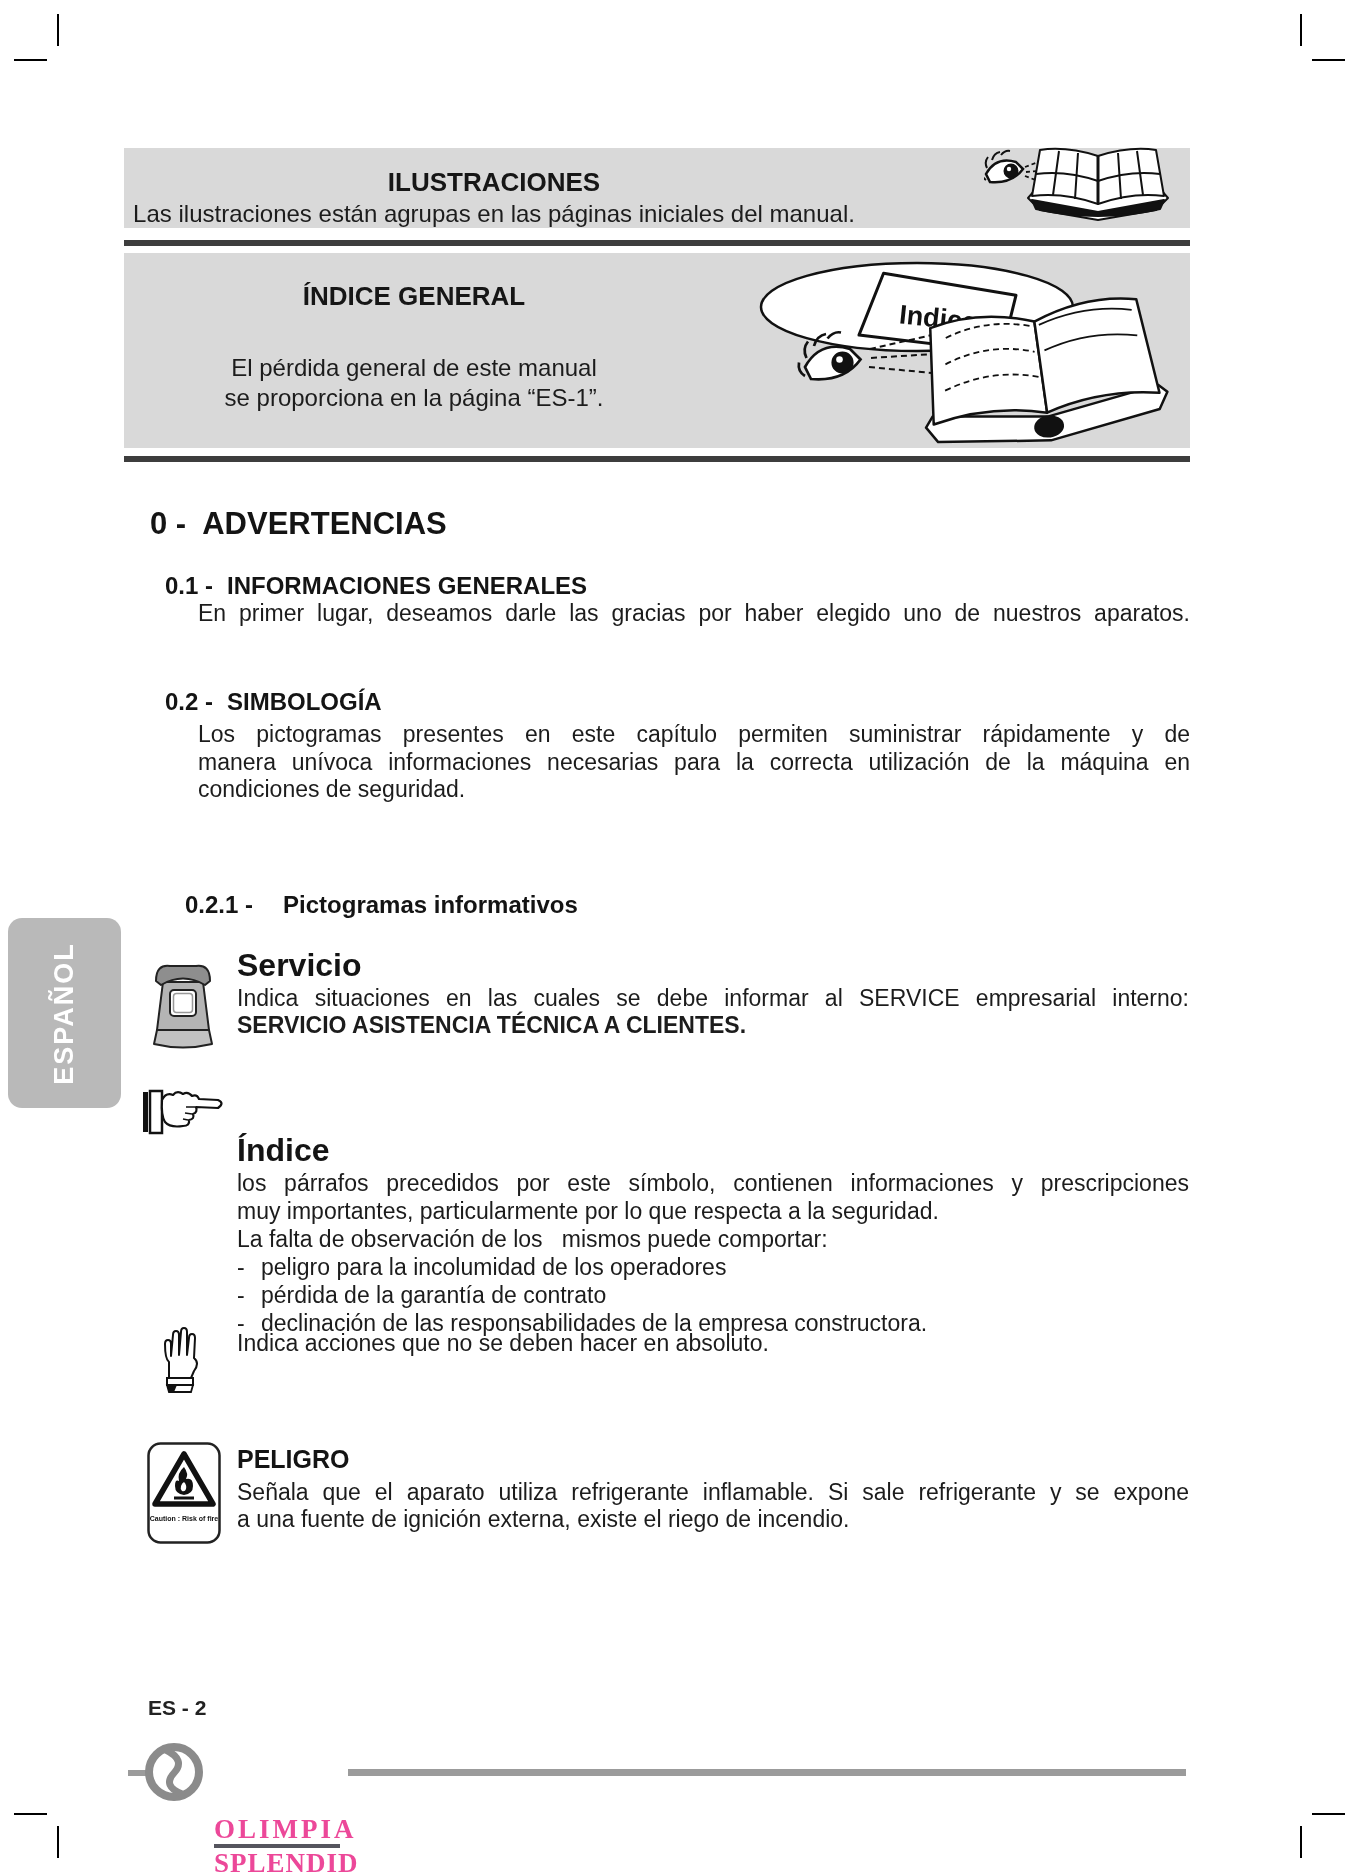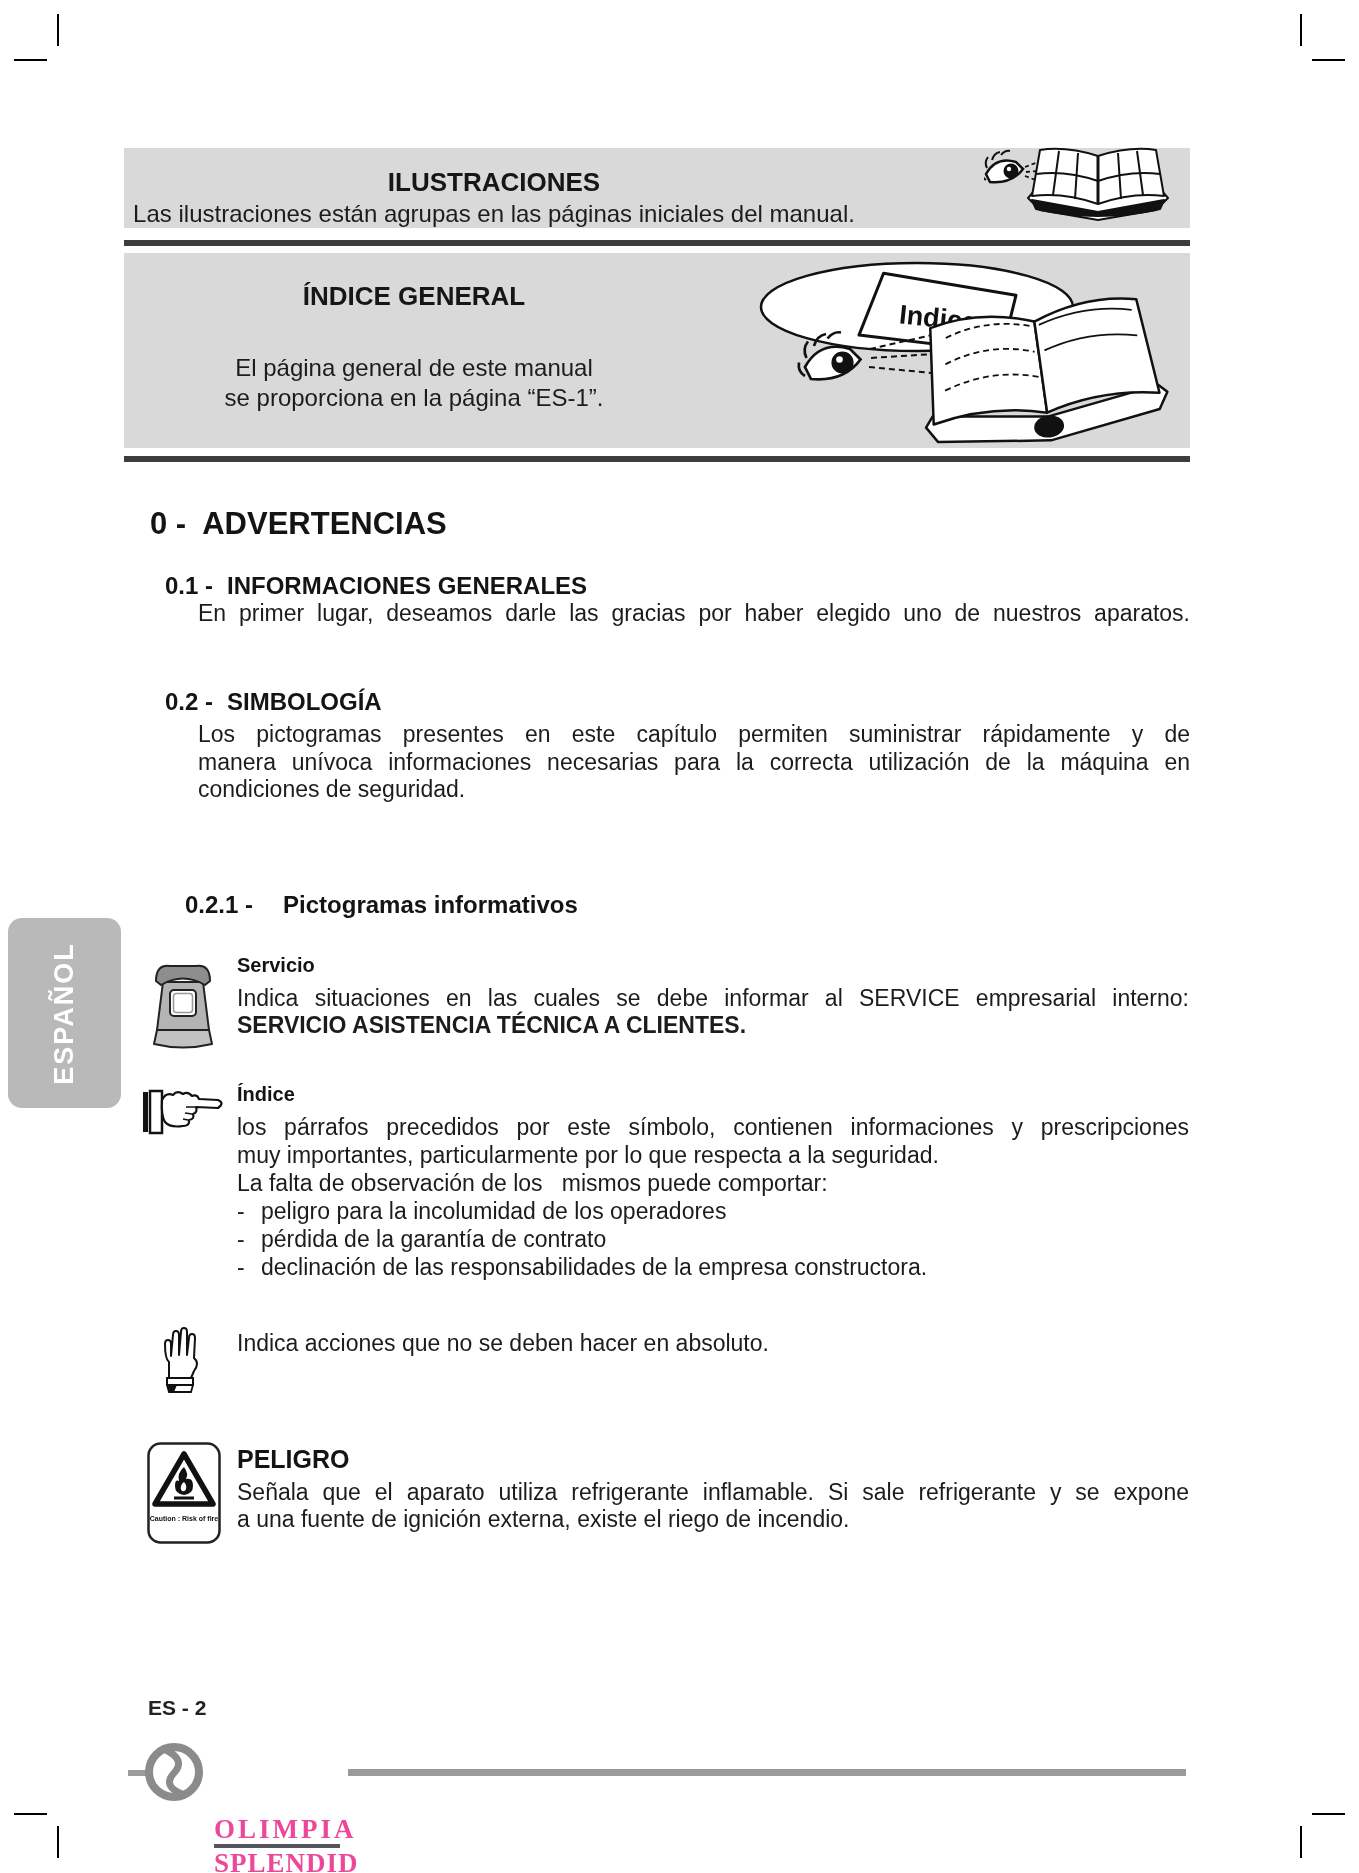--- a/index.html
+++ b/index.html
@@ -31,21 +31,21 @@
   .h2-01{left:165px;top:572px;}
   .h2-02{left:165px;top:688px;}
   .h3{position:absolute;left:185px;top:891px;font-size:24px;font-weight:bold;color:#141414;}
   .h3 .num{margin-right:30px;}
   .body{position:absolute;left:198px;width:992px;font-size:23px;line-height:27.5px;color:#1c1c1c;}
   .p-01{top:600px;} .p-02{top:721px;}
   .jline{text-align:justify;text-align-last:justify;}
   
   .picto-icon{position:absolute;}
   .picto-text{position:absolute;left:237px;width:952px;font-size:23px;line-height:27.5px;color:#1c1c1c;}
-  .picto-title{font-weight:bold;font-size:20px;margin-bottom:5px;color:#141414;}
+  .picto-title{font-weight:bold;font-size:32px;margin-bottom:5px;color:#141414;}
   .bold{font-weight:bold;}
   .bullet{display:flex;}
   .bullet .dash{width:24px;flex:0 0 24px;}
   .ind-lines{line-height:28px;}
   
   .lang-tab{position:absolute;left:8px;top:918px;width:113px;height:190px;background:#b9b9b9;border-radius:14px;
     display:flex;align-items:center;justify-content:center;}
   .lang-tab span{transform:rotate(-90deg);white-space:nowrap;color:#ffffff;font-weight:bold;font-size:27px;letter-spacing:2px;}
   
   .pageno{position:absolute;left:148px;top:1696px;font-size:21px;font-weight:bold;color:#222;}
@@ -96,21 +96,21 @@
         <path d="M41,29 L54,24 M42,34 L55,33 M41,38 L54,43" stroke-dasharray="4 3" stroke-width="1.8"></path>
       </g>
     </svg>
   </div>
   <div class="sep sep1"></div>
 
   <div class="band band2">
     <div class="band-textcol">
       <div class="band-title">ÍNDICE GENERAL</div>
       <div class="band2-lines">
-        <div>El página general de este manual</div>
+        <div>El pérdida general de este manual</div>
         <div>se proporciona en la página “ES-1”.</div>
       </div>
     </div>
     <svg class="icon-book2" width="440" height="185" viewBox="0 0 440 185">
       <ellipse cx="175" cy="46" rx="156" ry="44" fill="#fff" stroke="#111" stroke-width="2.5"></ellipse>
       <g transform="rotate(6 175 48)">
         <path d="M120,80 L138,16 L272,24 L264,82 Z" fill="#fff" stroke="#111" stroke-width="3" stroke-linejoin="round"></path>
         <text x="158" y="64" font-size="27" font-weight="bold" fill="#111" font-family="Liberation Sans, DejaVu Sans, sans-serif">Indice</text>
       </g>
       <g transform="translate(60,52) scale(1.5)" stroke="#111" fill="none" stroke-width="1.8">
@@ -168,21 +168,21 @@
     <div class="jline">Indica situaciones en las cuales se debe informar al SERVICE empresarial interno:</div>
     <div class="bold">SERVICIO ASISTENCIA TÉCNICA A CLIENTES.</div>
   </div>
 
   <svg class="picto-icon" style="left:142px;top:1086px;" width="85" height="52" viewBox="0 0 85 52">
     <rect x="1" y="6" width="5" height="40" fill="#111"></rect>
     <rect x="8" y="5" width="12" height="42" fill="#fff" stroke="#111" stroke-width="2.5"></rect>
     <path d="M20,14 Q24,6 31,9 Q35,4 41,8 Q46,5 50,10 Q55,8 57,13 L76,14 Q83,17 76,22 L54,21 Q56,26 51,28 Q53,33 47,34 Q48,40 41,40 Q28,42 23,36 Q19,30 20,14 Z" fill="#fff" stroke="#111" stroke-width="2.2" stroke-linejoin="round"></path>
     <path d="M53,21 L44,21 M50,28 L43,27 M46,34 L41,33" stroke="#111" stroke-width="1.5" fill="none"></path>
   </svg>
-  <div class="picto-text ind-lines" style="top:1080px;">
+  <div class="picto-text ind-lines" style="top:1136px;">
     <div class="picto-title">Índice</div>
     <div class="jline">los párrafos precedidos por este símbolo, contienen informaciones y prescripciones</div>
     <div>muy importantes, particularmente por lo que respecta a la seguridad.</div>
     <div>La falta de observación de los &nbsp; mismos puede comportar:</div>
     <div class="bullet">
       <span class="dash">-</span>
       <span>peligro para la incolumidad de los operadores</span>
     </div>
     <div class="bullet">
       <span class="dash">-</span>

